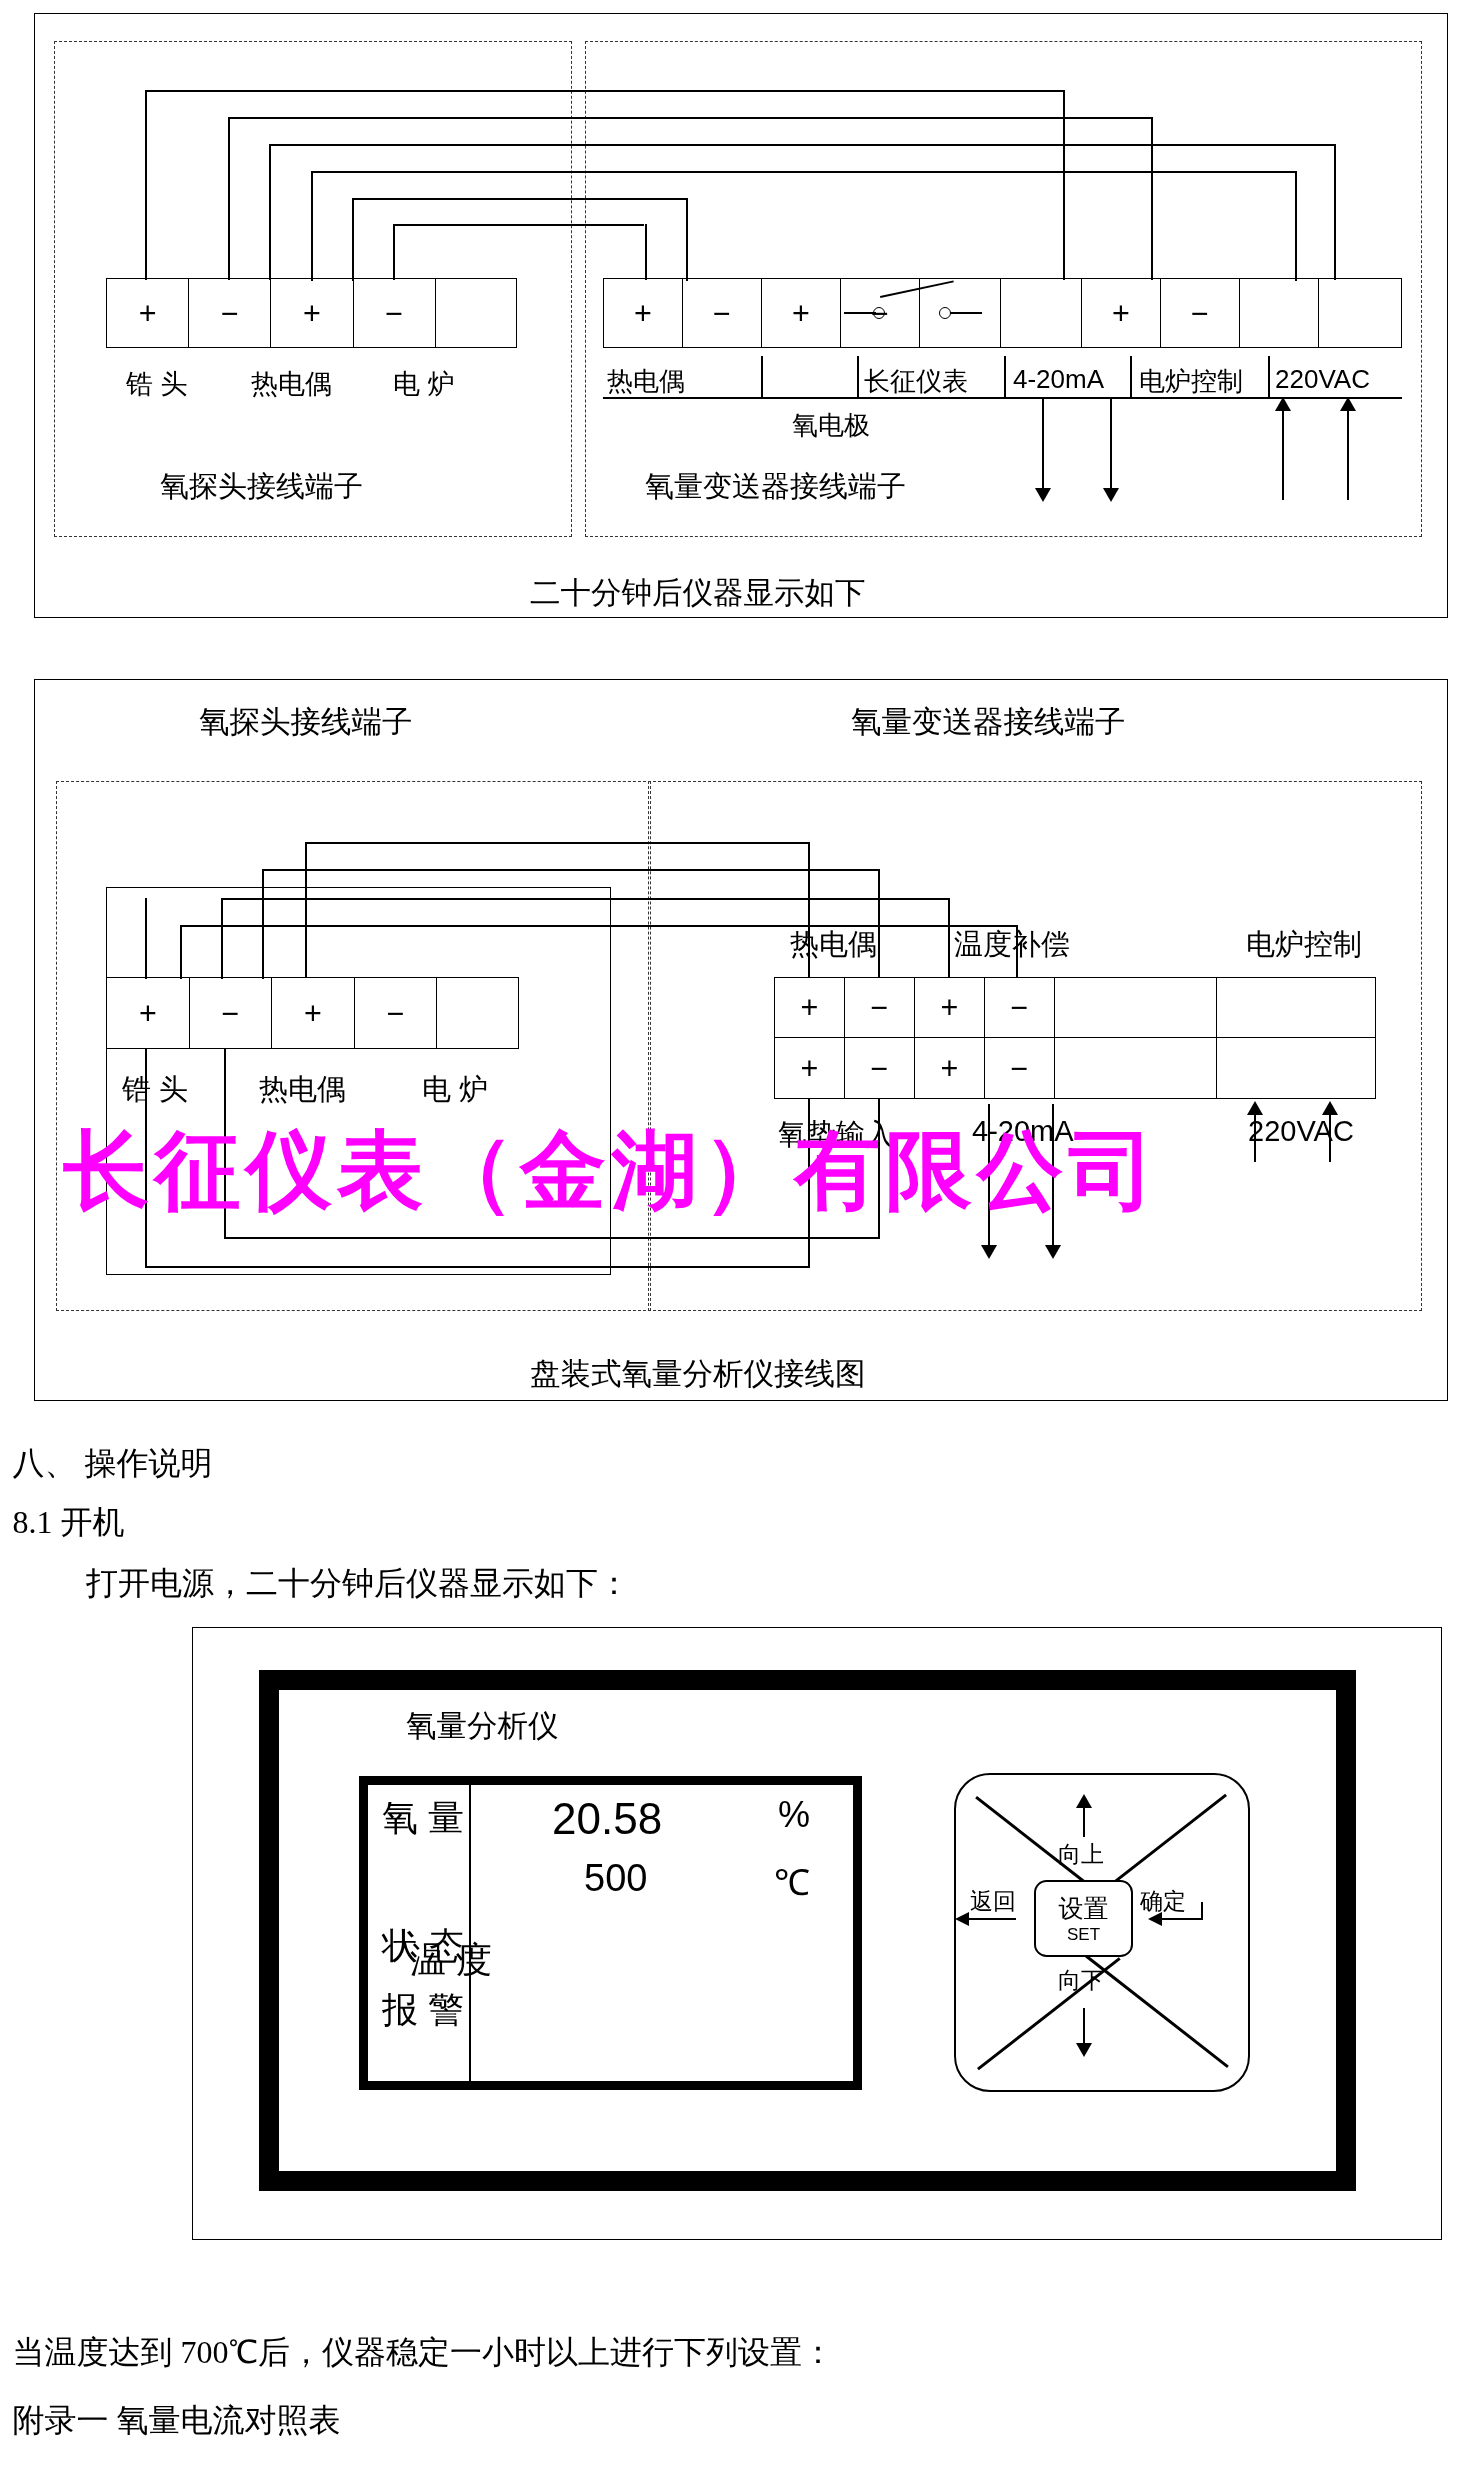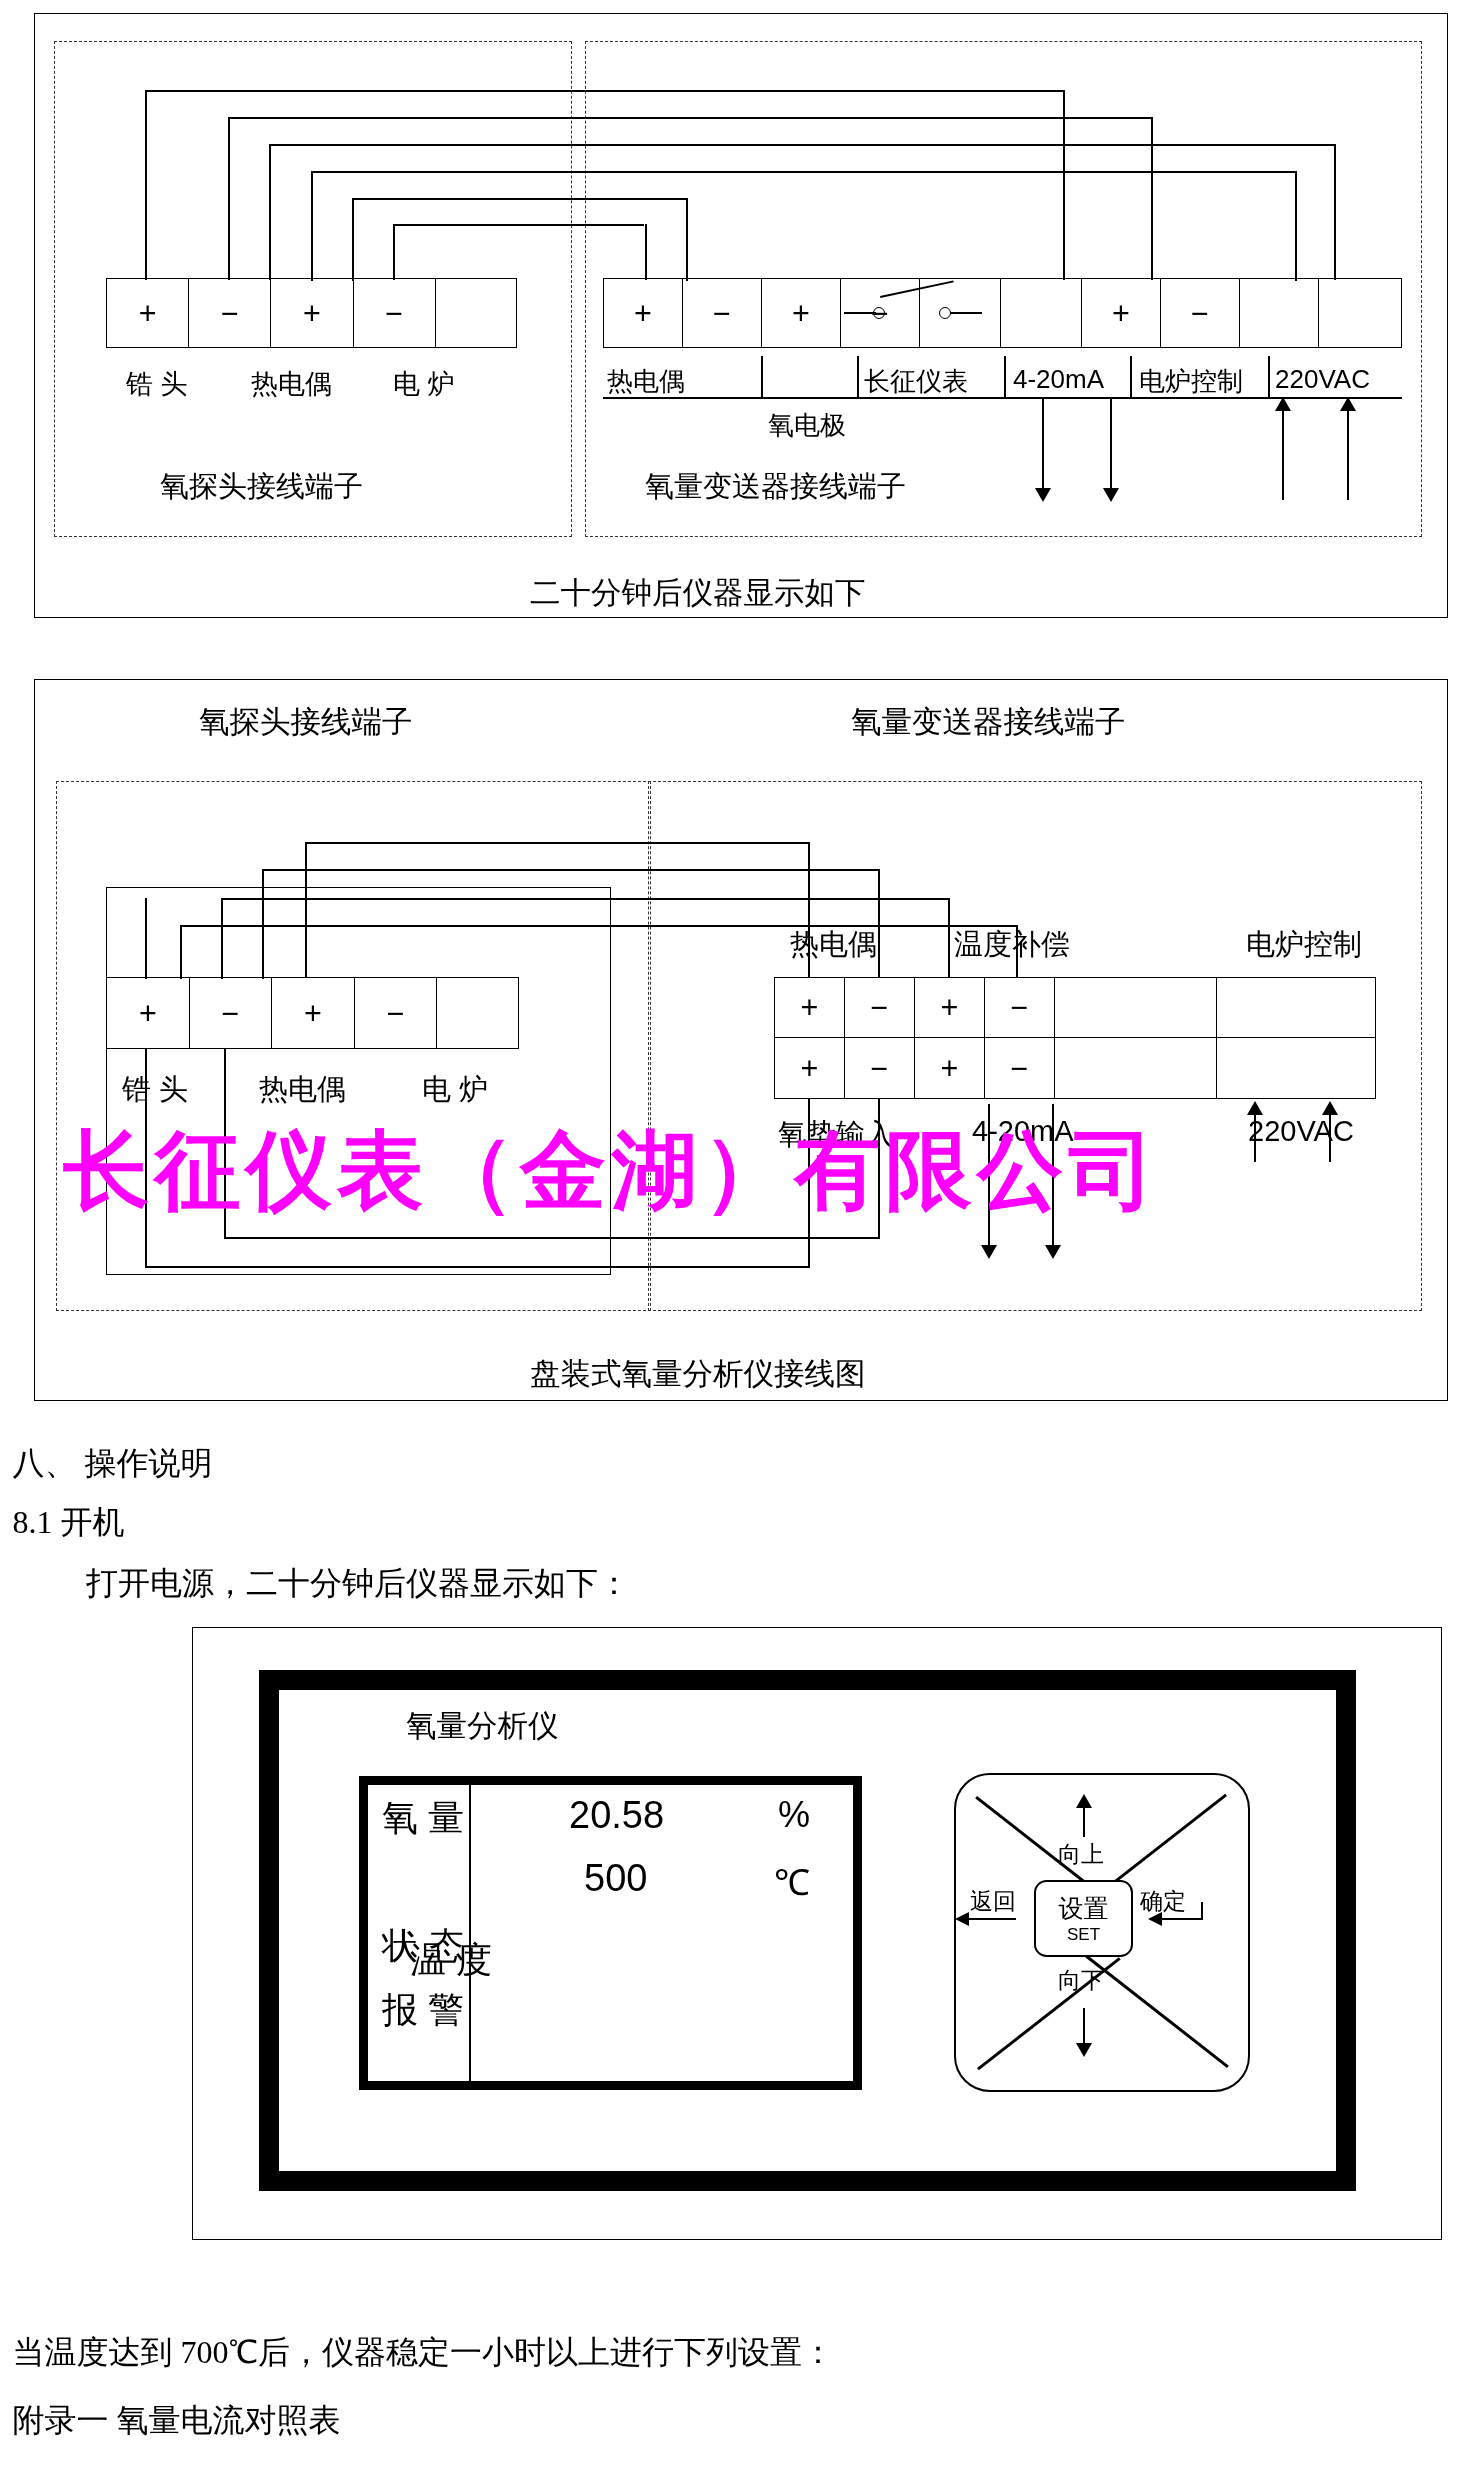--- a/index.html
+++ b/index.html
@@ -99,21 +99,21 @@
     <div class="cell" style="width:77px;"></div>
   </div>
 
   <div class="line hline" style="left:844px;top:312px;width:32px;"></div>
   <div class="line hline" style="left:950px;top:312px;width:32px;"></div>
   <div class="line" style="left:880px;top:296px;width:75px;height:1.8px;transform:rotate(-12deg);transform-origin:0 0;"></div>
   <div style="position:absolute;left:873px;top:307px;width:10px;height:10px;border:1.8px solid #000;border-radius:50%;"></div>
   <div style="position:absolute;left:939px;top:307px;width:10px;height:10px;border:1.8px solid #000;border-radius:50%;"></div>
 
   <div class="lbl" style="left:607px;top:364px;font-size:26px;">热电偶</div>
-  <div class="lbl" style="left:768px;top:364px;font-size:26px;margin-top:44px;">氧电极</div>
+  <div class="lbl" style="left:792px;top:364px;font-size:26px;margin-top:44px;">氧电极</div>
   <div class="lbl" style="left:864px;top:364px;font-size:26px;">长征仪表</div>
   <div class="lbl" style="left:1013px;top:364px;font-size:26px;">4-20mA</div>
   <div class="lbl" style="left:1139px;top:364px;font-size:26px;">电炉控制</div>
   <div class="lbl" style="left:1275px;top:364px;font-size:26px;">220VAC</div>
 
   <div class="line vline" style="left:761px;top:356px;height:41px;"></div>
   <div class="line vline" style="left:857px;top:356px;height:41px;"></div>
   <div class="line vline" style="left:1004px;top:356px;height:41px;"></div>
   <div class="line vline" style="left:1130px;top:356px;height:41px;"></div>
   <div class="line vline" style="left:1268px;top:356px;height:41px;"></div>
@@ -240,21 +240,21 @@
 
   <div class="inst-outer" style="left:192px;top:1627px;width:1248px;height:611px;"></div>
   <div class="inst-bezel" style="left:259px;top:1670px;width:1097px;height:521px;"></div>
 
   <div class="lcd-row" style="left:406px;top:1706px;font-size:30.5px;">氧量分析仪</div>
 
   <div class="lcd" style="left:359px;top:1776px;width:503px;height:314px;">
     <div class="line vline" style="left:101px;top:0px;height:296px;"></div>
   </div>
   <div class="lcd-row" style="left:382px;top:1794px;font-size:36px;">氧 量</div>
-  <div class="lcd-row" style="left:569px;top:1794px;font-size:38px;">20.58</div>
+  <div class="lcd-row" style="left:552px;top:1794px;font-size:44px;">20.58</div>
   <div class="lcd-row" style="left:778px;top:1794px;font-size:36px;">%</div>
 
   <div class="lcd-row" style="left:382px;top:1936px;font-size:36px;margin-left:28px;">温 度</div>
   <div class="lcd-row" style="left:584px;top:1857px;font-size:38px;">500</div>
   <div class="lcd-row" style="left:774px;top:1857px;font-size:36px;">℃</div>
 
   <div class="lcd-row" style="left:382px;top:1922px;font-size:36px;">状 态</div>
   <div class="lcd-row" style="left:382px;top:1986px;font-size:36px;">报 警</div>
 
   <div class="keypad" style="left:954px;top:1773px;width:296px;height:319px;">

